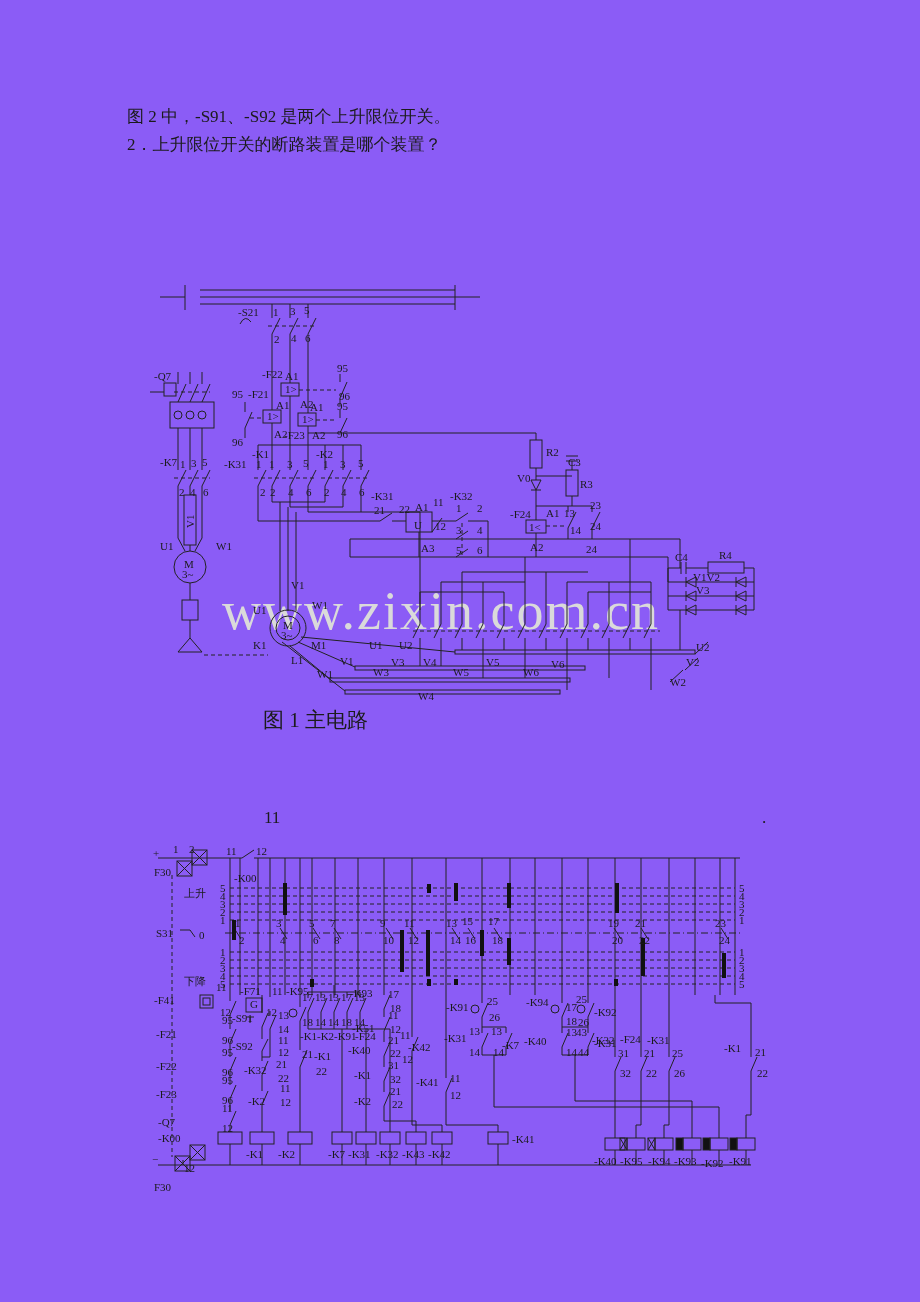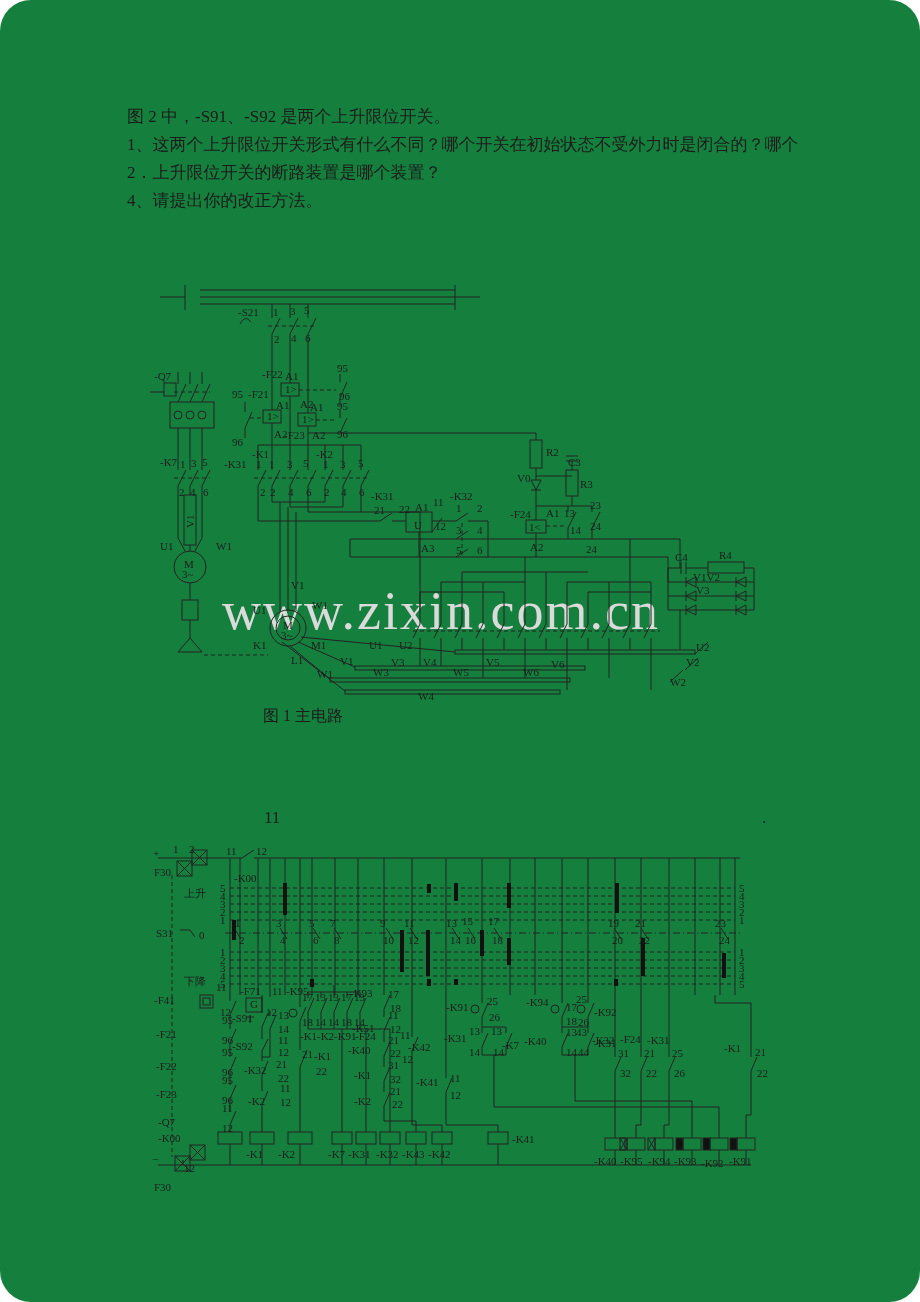--- a/index.html
+++ b/index.html
@@ -1,45 +1,43 @@
 <!DOCTYPE html>
 <html><head>
 <meta charset="utf-8">
 <style>
   html,body{margin:0;padding:0;background:#fff;}
-  .page{position:relative;width:920px;height:1302px;background:#15803d;overflow:hidden;
-        font-family:"Liberation Serif",serif;color:#1b1b1b;border-radius:31px;}
+  .page{position:relative;width:920px;height:1302px;background:#8b5cf6;overflow:hidden;
+        font-family:"Liberation Serif",serif;color:#1b1b1b;}
   .questions{position:absolute;left:127px;top:103px;width:680px;font-size:17px;line-height:28px;}
   .questions p{margin:0;padding:0;}
   .watermark{position:absolute;left:222px;top:580px;font-size:54px;letter-spacing:2px;
              color:#dadada;font-family:"Liberation Serif",serif;white-space:nowrap;}
   .fig1{position:absolute;left:140px;top:280px;width:640px;height:450px;}
   .fig2{position:absolute;left:150px;top:845px;width:680px;height:360px;}
-  .caption{position:absolute;left:263px;top:706px;font-size:16px;}
+  .caption{position:absolute;left:263px;top:706px;font-size:21px;}
   .pagenum{position:absolute;left:264px;top:808px;font-size:17px;}
   .dot{position:absolute;left:762px;top:808px;font-size:17px;}
   svg text{font-family:"Liberation Serif",serif;font-size:11px;fill:#1b1b1b;}
   svg .w path, svg .w line, svg .w polyline{stroke:#222;stroke-width:1;fill:none;}
   svg .w polygon{stroke:#222;stroke-width:1;fill:none;}
   svg .d{stroke-dasharray:4,3;}
   svg .dd{stroke-dasharray:7,3,1,3;}
   svg rect.sym{stroke:#222;stroke-width:1;fill:none;}
   svg rect.fill{stroke:#222;stroke-width:1;fill:#111;}
   svg circle.sym{stroke:#222;stroke-width:1;fill:none;}
 </style>
 </head>
 <body>
 
 <div class="page">
 
   <div class="questions">
     <p>图 2 中，-S91、-S92 是两个上升限位开关。</p>
-    <p>1、这两个上升限位开关形式有什么不同？哪个开关在初始状态不受外力时是闭合的？哪个</p>
     <p>2．上升限位开关的断路装置是哪个装置？</p>
-    <p>4、请提出你的改正方法。</p>
   </div>
 
   <div class="watermark">www.zixin.com.cn</div>
 
   <svg class="fig1" viewBox="0 0 640 450">
     <defs>
       <g id="dio">
           <path d="M6,-5 V5 L-4,0 Z M-4,-5 V5" stroke="#222" fill="none"></path>
         </g>
     </defs>

